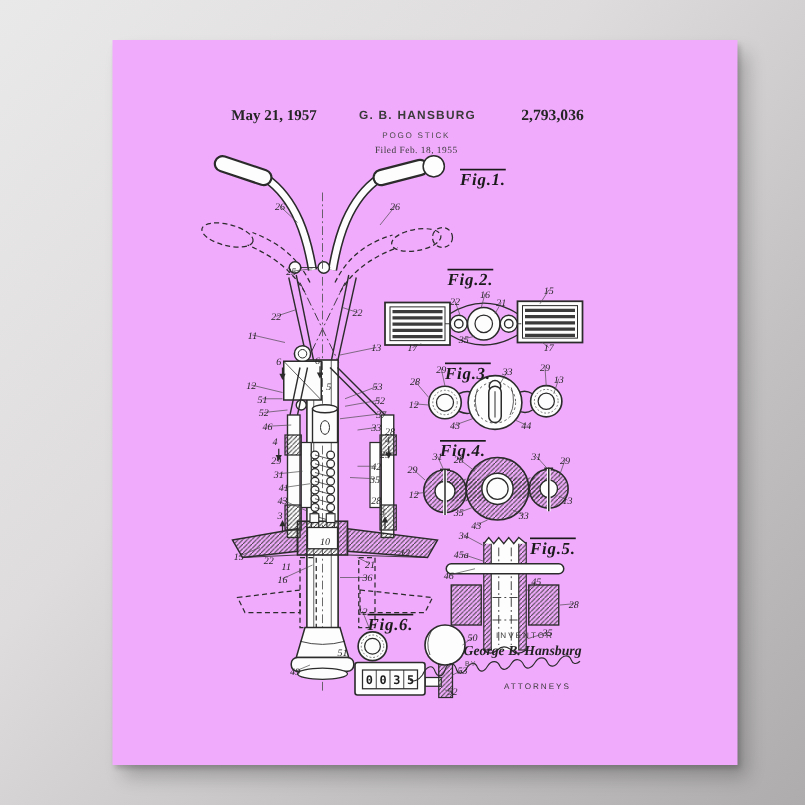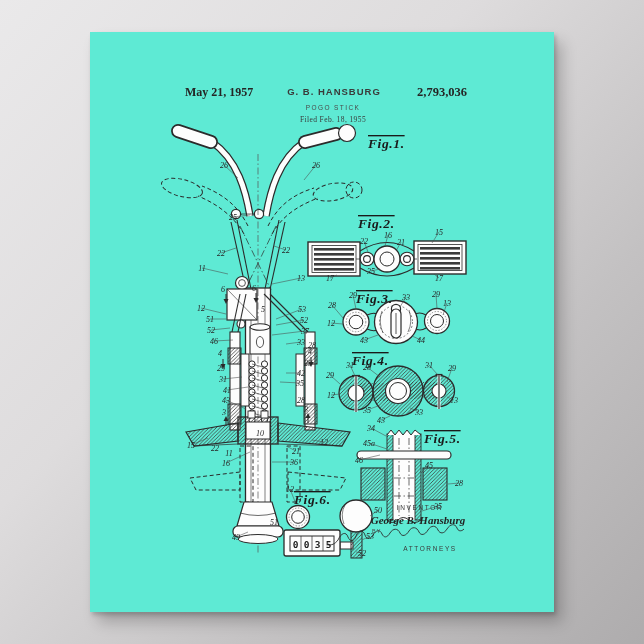--- a/index.html
+++ b/index.html
@@ -2,22 +2,22 @@
 <html><head>
 <meta charset="utf-8">
 <style>
   html,body{margin:0;padding:0}
   body{
     width:644px;height:644px;overflow:hidden;position:relative;
     background:linear-gradient(133deg,#eae9ea 0%,#dedcdd 38%,#c3c1c2 70%,#aeacad 100%);
     font-family:"Liberation Serif",serif;
   }
   .poster{
-    position:absolute;left:90px;top:32px;width:464px;height:580px;
-    background:#5eead4;
+    position:absolute;left:90px;top:32px;width:500px;height:580px;
+    background:#f0abfc;
     box-shadow:2px 3px 4px rgba(0,0,0,.18), 8px 10px 14px rgba(0,0,0,.22);
   }
   svg{display:block}
   
   .hdr-date{font:700 12px "Liberation Serif",serif;fill:#252525}
   .hdr-name{font:700 9.5px "Liberation Sans",sans-serif;letter-spacing:1px;text-anchor:middle;fill:#3a3a3a}
   .hdr-num{font:700 12.5px "Liberation Serif",serif;text-anchor:middle;fill:#252525}
   .hdr-title{font:6.5px "Liberation Sans",sans-serif;letter-spacing:1.4px;text-anchor:middle;fill:#4a4a4a}
   .hdr-filed{font:7.5px "Liberation Serif",serif;letter-spacing:.4px;text-anchor:middle;fill:#3a3a3a}
   .fig-label{font:italic 700 13.5px "Liberation Serif",serif;letter-spacing:.6px;fill:#1a1a1a;text-decoration:overline}

